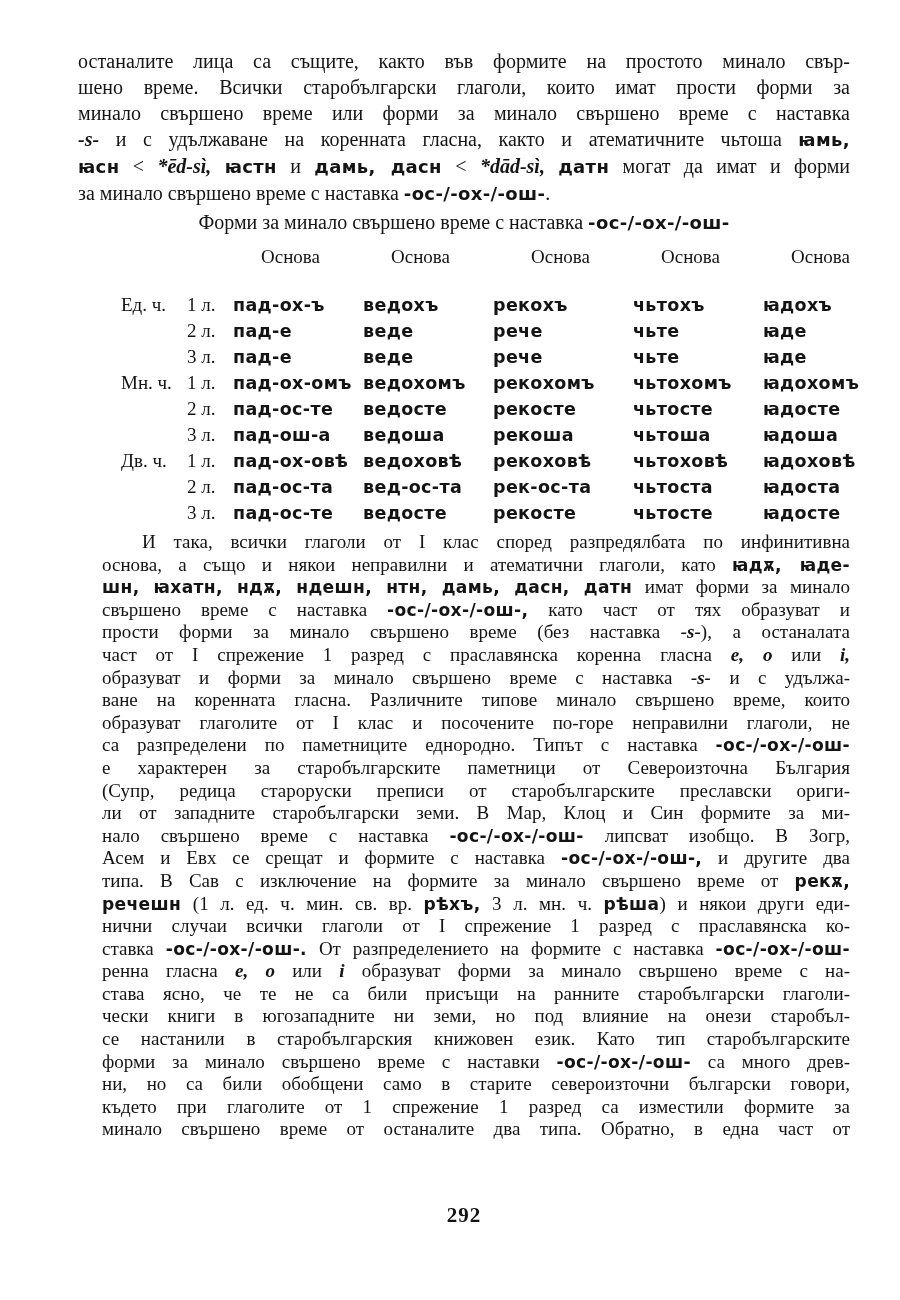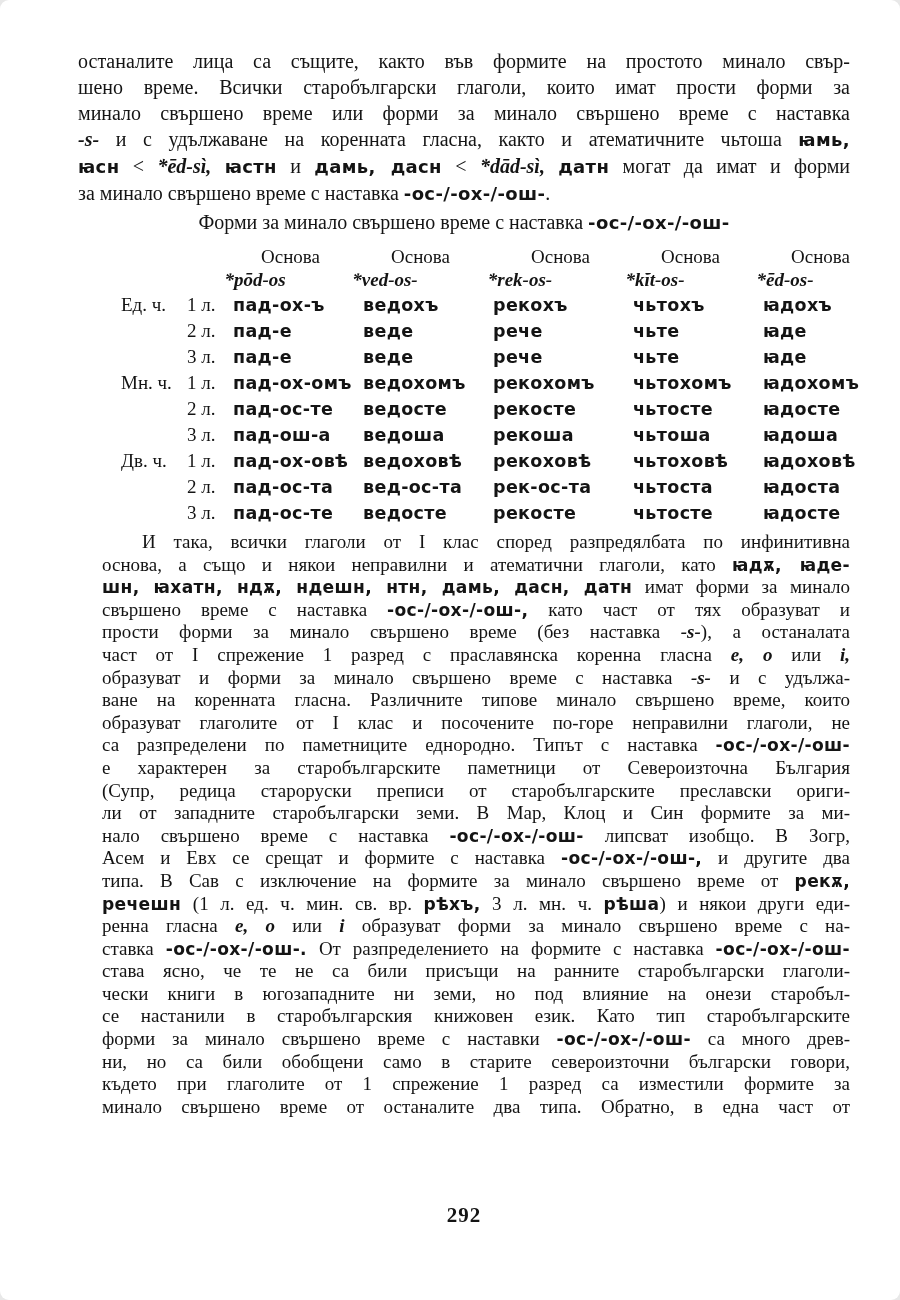--- a/index.html
+++ b/index.html
@@ -2,21 +2,21 @@
 <html><head>
 <meta charset="utf-8">
 <style>
   html,body{margin:0;padding:0;}
   body{
     width:900px;height:1300px;background:#e8e8e8;
     font-family:"Liberation Serif", serif;
   }
   .page{
     position:relative;width:900px;height:1300px;background:#ffffff;
-    color:#141414;overflow:hidden;border-radius:9px;
+    color:#141414;overflow:hidden;
   }
   .block{position:absolute;left:78px;width:772px;}
   
   .line{
     text-align:justify;text-align-last:justify;
     white-space:normal;
   }
   .line.noj{text-align-last:left;}
   .line.ind{text-indent:40px;}
   #para1 .line{font-size:20px;line-height:26px;}
@@ -73,29 +73,20 @@
 
   <div id="tablehead" class="block">
     <div class="trow">
       <span></span>
         <span></span>
       <span class="thc">Основа</span>
       <span class="thc">Основа</span>
       <span class="thc">Основа</span>
       <span class="thc">Основа</span>
       <span class="thc">Основа</span>
-    </div>
-    <div class="trow" id="stemsrow">
-      <span></span>
-        <span></span>
-      <span class="thc lat">*pōd-os</span>
-      <span class="thc lat">*ved-os-</span>
-      <span class="thc lat">*rek-os-</span>
-      <span class="thc lat">*kĭt-os-</span>
-      <span class="thc lat">*ēd-os-</span>
     </div>
   </div>
 
   <div id="tablerows" class="block">
       <div class="trow">
         <span class="tgroup">Ед. ч.</span>
         <span class="tperson">1 л.</span>
         <span class="tform ocs">пад-ох-ъ</span>
         <span class="tform ocs">ведохъ</span>
         <span class="tform ocs">рекохъ</span>
@@ -187,22 +178,23 @@
       <div class="line"><span>ване на коренната гласна. Различните типове минало свършено време, които</span></div>
       <div class="line"><span>образуват глаголите от I клас и посочените по-горе неправилни глаголи, не</span></div>
       <div class="line"><span>са разпределени по паметниците еднородно. Типът с наставка </span><span class="ocs">-ос-/-ох-/-ош-</span></div>
       <div class="line"><span>е характерен за старобългарските паметници от Североизточна България</span></div>
       <div class="line"><span>(Супр, редица староруски преписи от старобългарските преславски ориги-</span></div>
       <div class="line"><span>ли от западните старобългарски земи. В Мар, Клоц и Син формите за ми-</span></div>
       <div class="line"><span>нало свършено време с наставка </span><span class="ocs">-ос-/-ох-/-ош-</span><span> липсват изобщо. В Зогр,</span></div>
       <div class="line"><span>Асем и Евх се срещат и формите с наставка </span><span class="ocs">-ос-/-ох-/-ош-,</span><span> и другите два</span></div>
       <div class="line"><span>типа. В Сав с изключение на формите за минало свършено време от </span><span class="ocs">рекѫ,</span></div>
       <div class="line"><span class="ocs">речешн</span><span> (1 л. ед. ч. мин. св. вр. </span><span class="ocs">рѣхъ,</span><span> 3 л. мн. ч. </span><span class="ocs">рѣша</span><span>) и някои други еди-</span></div>
+      <div class="line"><span>нични случаи всички глаголи от I спрежение 1 разред с праславянска ко-</span></div>
+      <div class="line"><span>ставка </span><span class="ocs">-ос-/-ох-/-ош-.</span><span> От разпределението на формите с наставка </span><span class="ocs">-ос-/-ох-/-ош-</span></div>
       <div class="line"><span>ренна гласна </span><span class="lat">e, o</span><span> или </span><span class="lat">i</span><span> образуват форми за минало свършено време с на-</span></div>
-      <div class="line"><span>ставка </span><span class="ocs">-ос-/-ох-/-ош-.</span><span> От разпределението на формите с наставка </span><span class="ocs">-ос-/-ох-/-ош-</span></div>
       <div class="line"><span>става ясно, че те не са били присъщи на ранните старобългарски глаголи-</span></div>
       <div class="line"><span>чески книги в югозападните ни земи, но под влияние на онези старобъл-</span></div>
       <div class="line"><span>се настанили в старобългарския книжовен език. Като тип старобългарските</span></div>
       <div class="line"><span>форми за минало свършено време с наставки </span><span class="ocs">-ос-/-ох-/-ош-</span><span> са много древ-</span></div>
       <div class="line"><span>ни, но са били обобщени само в старите североизточни български говори,</span></div>
       <div class="line"><span>където при глаголите от 1 спрежение 1 разред са изместили формите за</span></div>
       <div class="line"><span>минало свършено време от останалите два типа. Обратно, в една част от</span></div>
     </div>
 
   <div id="pageno" class="block">292</div>

